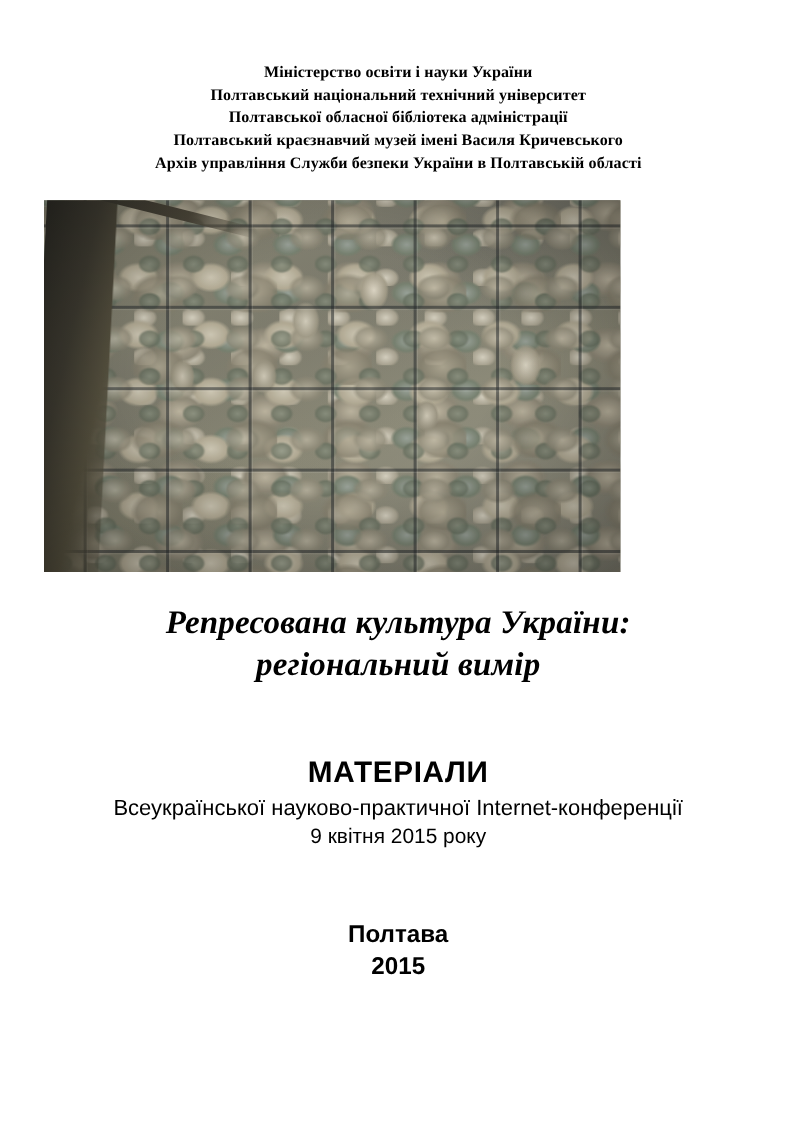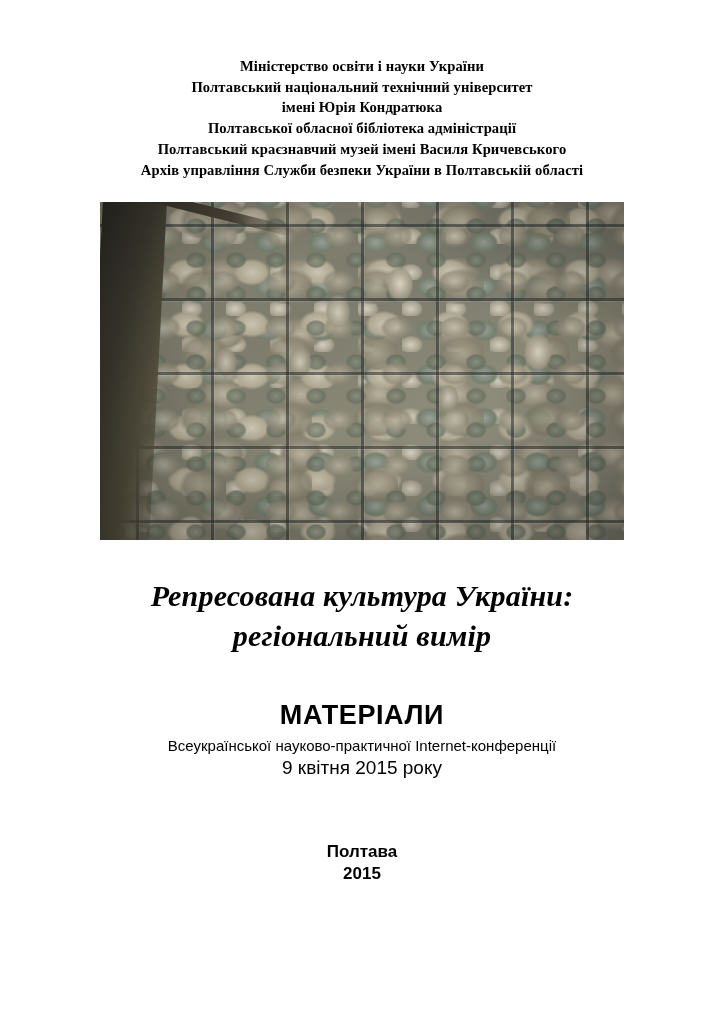--- a/index.html
+++ b/index.html
@@ -15,21 +15,20 @@
     color: #000000;
     overflow: hidden;
   }
   .page {
     width: 724px;
     height: 1024px;
     box-sizing: border-box;
     padding: 56px 40px 20px 40px;
     display: flex;
     flex-direction: column;
-    align-items: center;
   }
 
   
   .orgs {
     width: 100%;
     text-align: center;
     font-weight: bold;
     font-size: 14.6px;
     line-height: 1.42;
     letter-spacing: 0.1px;
@@ -142,70 +141,69 @@
     border-radius: 6px;
   }
   .cover-img .vignette {
     position: absolute;
     inset: 0;
     background: radial-gradient(ellipse at 50% 45%, rgba(0,0,0,0) 40%, rgba(0,0,0,0.30) 100%);
   }
 
   
   .main-title {
-    margin-top: 36px;
+    margin-top: 26px;
     text-align: center;
     font-style: italic;
     font-weight: bold;
     font-size: 30px;
     line-height: 1.32;
     letter-spacing: 0.2px;
   }
 
   
   .materials {
-    margin-top: 44px;
+    margin-top: 62px;
     text-align: center;
   }
   .materials .kicker {
     font-family: "Liberation Sans", sans-serif;
     font-weight: bold;
     font-size: 27px;
     letter-spacing: 0.6px;
   }
   .materials .subtitle {
     margin-top: 6px;
     font-family: "Liberation Sans", sans-serif;
-    font-size: 15px;
+    font-size: 20px;
   }
   .materials .date {
     margin-top: 3px;
     font-family: "Liberation Sans", sans-serif;
     font-size: 19px;
   }
 
   
   .imprint {
     margin-top: 62px;
     text-align: center;
     font-family: "Liberation Sans", sans-serif;
     font-weight: bold;
-    font-size: 17px;
+    font-size: 22px;
     line-height: 1.35;
   }
 </style>
 </head>
 <body>
 
 <div class="page">
 
   <div class="orgs">
     <div class="line">Міністерство освіти і науки України</div>
     <div class="line">Полтавський національний технічний університет</div>
-    <div class="line">імені Юрія Кондратюка</div>
     <div class="line">Полтавської обласної бібліотека адміністрації</div>
     <div class="line">Полтавський краєзнавчий музей імені Василя Кричевського</div>
     <div class="line">Архів управління Служби безпеки України в Полтавській області</div>
   </div>
 
   <div class="cover-wrap">
     <div class="cover-img" aria-label="Фотографія: каміння з різьбленими обличчями у металевій сітці">
       <div class="bg"></div>
       <div class="stones"></div>
       <div class="stones2"></div>

